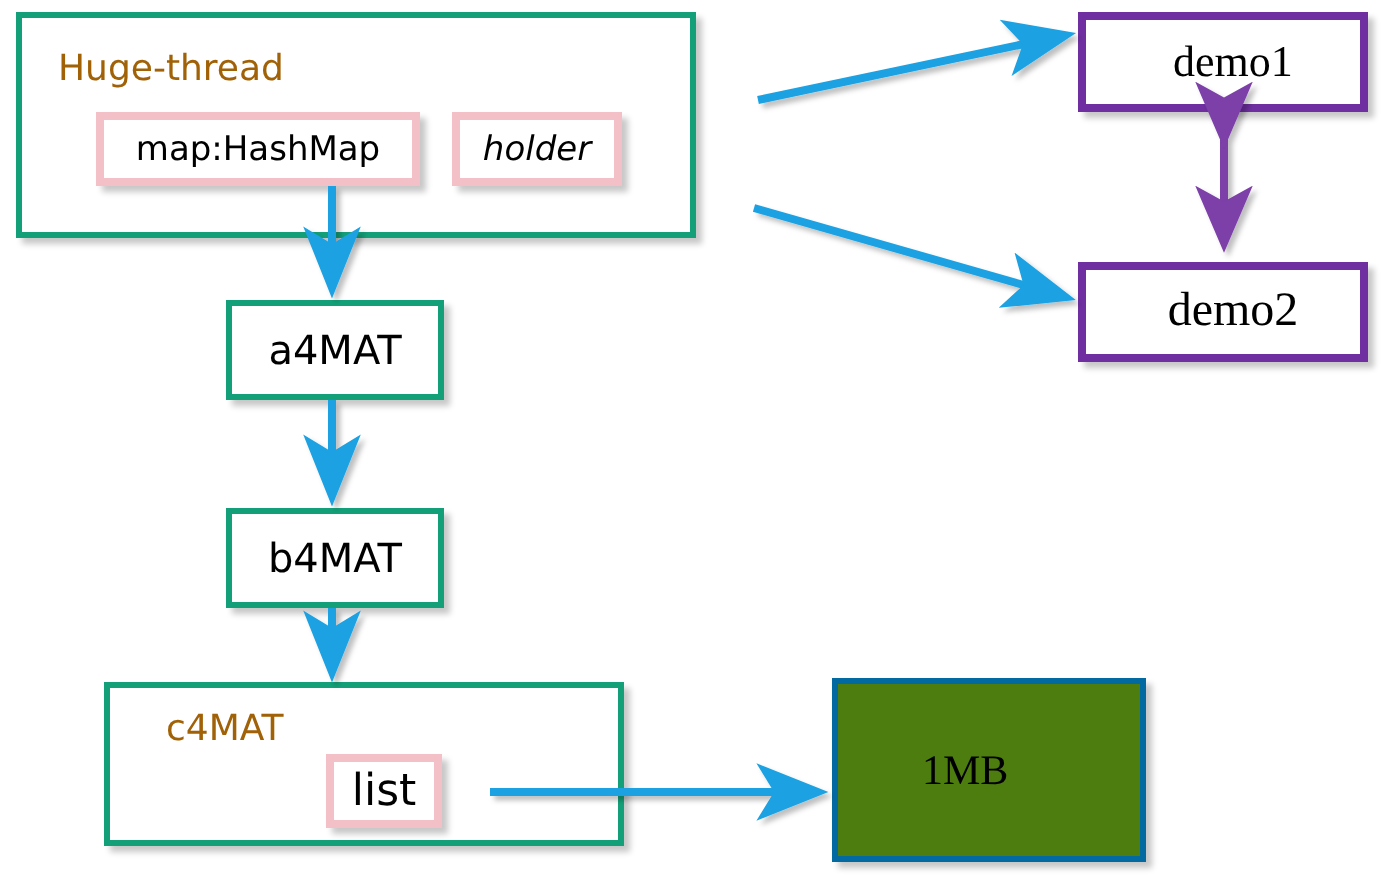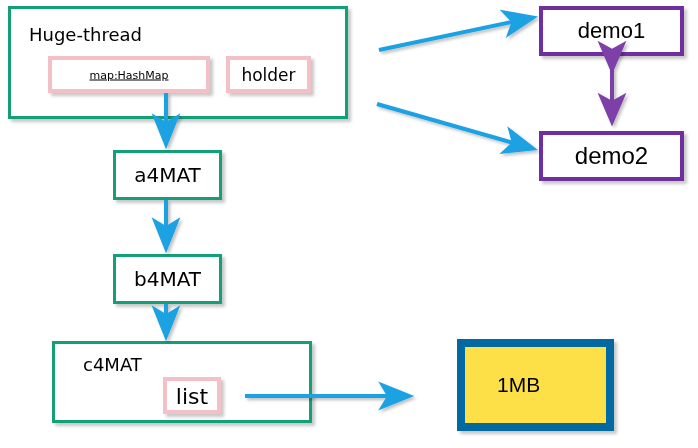--- a/index.html
+++ b/index.html
@@ -26,30 +26,30 @@
   .box {
     position: absolute;
     box-sizing: border-box;
     background: #ffffff;
     box-shadow: 3px 3px 3px rgba(0,0,0,0.22);
     display: block;
   }
   .box-green  { border: 3px solid #13a078; }
   .box-pink   { border: 4px solid #f4c0c8; }
   .box-purple { border: 4px solid #6f2fa0; }
-  .box-yellow { border: 8px solid #0369a1; background: #fde047; margin-left: 41px; }
+  .box-yellow { border: 3px solid #0369a1; background: #4d7c0f; }
 
   .lbl {
     position: absolute;
     white-space: pre;
-    color: #000000;
+    color: #a16207;
     line-height: 1.12;
   }
   .lbl-sans { font-family: "DejaVu Sans", "Liberation Sans", sans-serif; }
-  .lbl-mono { font-family: Liberation Sans, sans-serif; }
+  .lbl-mono { font-family: Liberation Serif, serif; padding-left: 10px; }
 
   
   .box > .ctr {
     position: absolute;
     left: 0; right: 0; top: 50%;
     transform: translateY(-50%);
     text-align: center;
     white-space: pre;
     color: #000;
   }
@@ -74,25 +74,25 @@
 </head>
 <body>
 
 <div id="canvas">
 
   <div class="box box-green" style="left:8px; top:6px; width:340px; height:113px;">
     <span class="lbl lbl-sans" style="left:18px; top:16px; font-size:18px;">Huge-thread</span>
   </div>
 
   <div class="box box-pink" style="left:48px; top:56px; width:162px; height:37px;">
-    <span class="ctr lbl-sans" style="font-size:11px;text-decoration:underline;">map:HashMap</span>
+    <span class="ctr lbl-sans" style="font-size:17px;">map:HashMap</span>
   </div>
 
   <div class="box box-pink" style="left:226px; top:56px; width:85px; height:37px;">
-    <span class="ctr lbl-sans" style="font-size:17px;">holder</span>
+    <span class="ctr lbl-sans" style="font-size:17px;font-style:italic;">holder</span>
   </div>
 
   <div class="box box-green" style="left:113px; top:150px; width:109px; height:50px;text-decoration:underline;">
     <span class="ctr lbl-sans" style="font-size:20px;">a4MAT</span>
   </div>
 
   <div class="box box-green" style="left:113px; top:254px; width:109px; height:50px;padding-left:34px;">
     <span class="ctr lbl-sans" style="font-size:20px;">b4MAT</span>
   </div>
 

